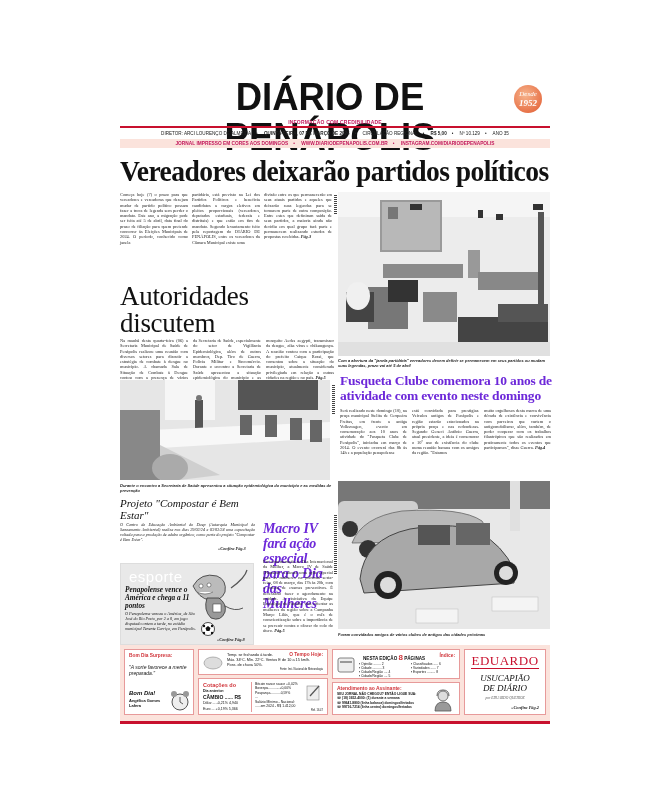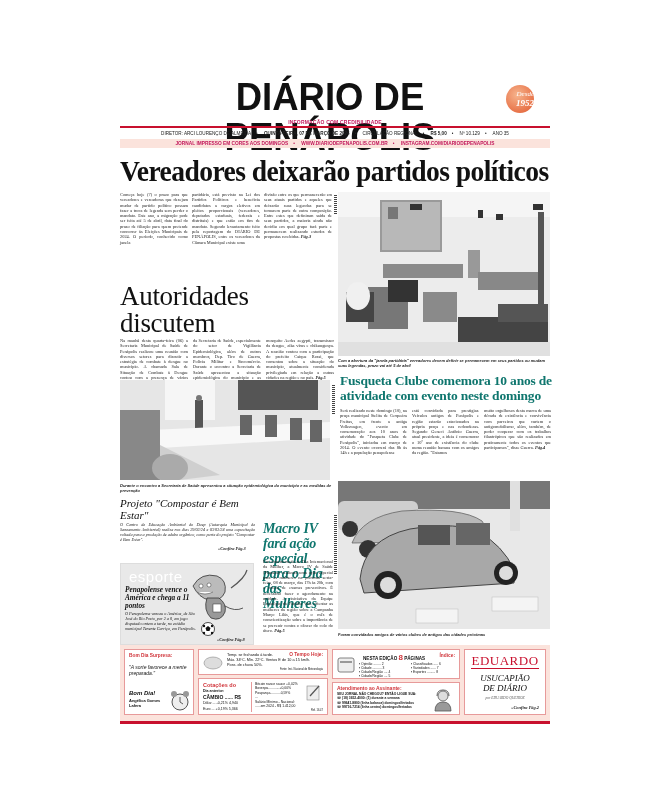--- a/index.html
+++ b/index.html
@@ -4,21 +4,21 @@
 <style>
   * { box-sizing: border-box; margin: 0; padding: 0; }
   html, body { width: 665px; height: 800px; background: #fff; overflow: hidden; }
   body { font-family: "Liberation Serif", serif; color: #111; position: relative; }
 
   .page { position: absolute; left: 120px; top: 75px; width: 430px; height: 650px; }
 
   
   .masthead { position: absolute; left: 0; top: 0; width: 430px; height: 45px; text-align: center; }
   .masthead-title { position: absolute; left: 40px; top: 2px; width: 340px; font-family: "Liberation Sans", sans-serif; font-weight: 900; font-size: 38px; letter-spacing: 0px; color: #111; text-align: center; line-height: 40px; transform: scaleX(0.96); }
-  .seal { position: absolute; right: 16px; top: 10px; width: 28px; height: 28px; border-radius: 50%; background: radial-gradient(circle at 40% 35%, #f6b48d, #e8744a 70%, #d25a33); color: #fff; font-style: italic; font-size: 7px; text-align: right; line-height: 9px; padding-top: 5px; }
+  .seal { position: absolute; right: 8px; top: 10px; width: 28px; height: 28px; border-radius: 50%; background: radial-gradient(circle at 40% 35%, #f6b48d, #e8744a 70%, #d25a33); color: #fff; font-style: italic; font-size: 7px; text-align: center; line-height: 9px; padding-top: 5px; }
   .seal .yr { font-size: 9px; font-weight: bold; display: block; }
   .tagline { position: absolute; left: 0; top: 44px; width: 430px; text-align: center; font-family: "Liberation Sans", sans-serif; font-weight: bold; font-size: 5px; color: #c2185b; letter-spacing: 0.2px; }
   .red-rule { position: absolute; left: 0; top: 51px; width: 430px; height: 2px; background: #c8102e; }
   .infoline { position: absolute; left: 0; top: 56px; width: 430px; text-align: center; font-family: "Liberation Sans", sans-serif; font-size: 4.6px; color: #222; white-space: nowrap; }
   .infoline b { font-weight: 700; }
   .infoline .dot { margin: 0 5px; }
   .pinkbar { position: absolute; left: 0; top: 64px; width: 430px; height: 9px; background: #fbe3dc; text-align: center; font-family: "Liberation Sans", sans-serif; font-weight: bold; font-size: 4.8px; color: #c2185b; line-height: 9px; white-space: nowrap; }
   .pinkbar .dot { margin: 0 5px; }
 
   
@@ -26,21 +26,21 @@
 
   .txtcol { position: absolute; font-size: 4.4px; line-height: 5.3px; text-align: justify; color: #222; }
   .txtcol em { font-style: italic; font-weight: bold; }
 
   
   .photo { position: absolute; overflow: hidden; background: #ccc; }
   .caption { position: absolute; font-family: "Liberation Sans", sans-serif; font-style: italic; font-weight: bold; font-size: 4px; line-height: 5px; color: #222; }
   .credit { position: absolute; width: 3px; background: repeating-linear-gradient(#444 0 1px, transparent 1px 2px); }
 
   .h2-big { position: absolute; font-family: "Liberation Serif", serif; font-size: 27px; line-height: 27px; color: #111; letter-spacing: -0.3px; }
-  .h3 { position: absolute; font-family: "Liberation Serif", serif; font-weight: bold; font-size: 14px; line-height: 15px; color: #0f766e; letter-spacing: -0.2px; }
+  .h3 { position: absolute; font-family: "Liberation Serif", serif; font-weight: bold; font-size: 14px; line-height: 15px; color: #6d28d9; letter-spacing: -0.2px; }
   .h3i { position: absolute; font-family: "Liberation Serif", serif; font-style: italic; font-size: 11px; line-height: 12px; color: #111; }
   .more { position: absolute; font-style: italic; font-weight: bold; font-size: 4.4px; color: #222; }
 
   
   .esporte { position: absolute; left: 0; top: 488px; width: 134px; height: 82px; background: #e9e9e9; border: 1px solid #ddd; }
   .esporte-title { position: absolute; left: 8px; top: 4px; font-family: "Liberation Sans", sans-serif; font-size: 15px; color: #fff; letter-spacing: 0.5px; }
   .esporte-h { position: absolute; left: 4px; top: 22px; width: 70px; font-weight: bold; font-style: italic; font-size: 7.3px; line-height: 8px; }
   .esporte-t { position: absolute; left: 4px; top: 48px; width: 72px; font-style: italic; font-size: 4.2px; line-height: 4.9px; }
 
   

